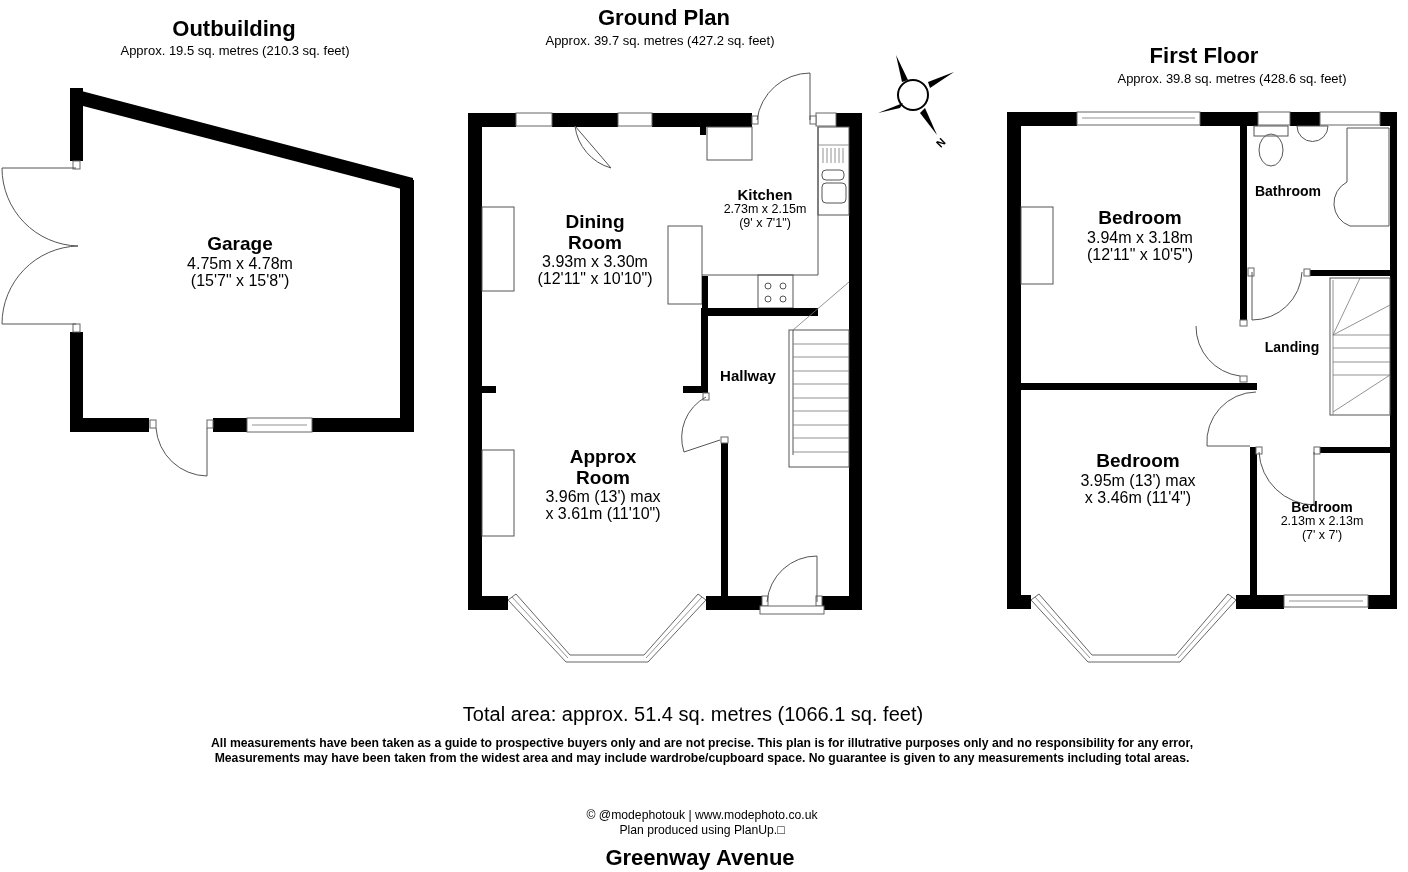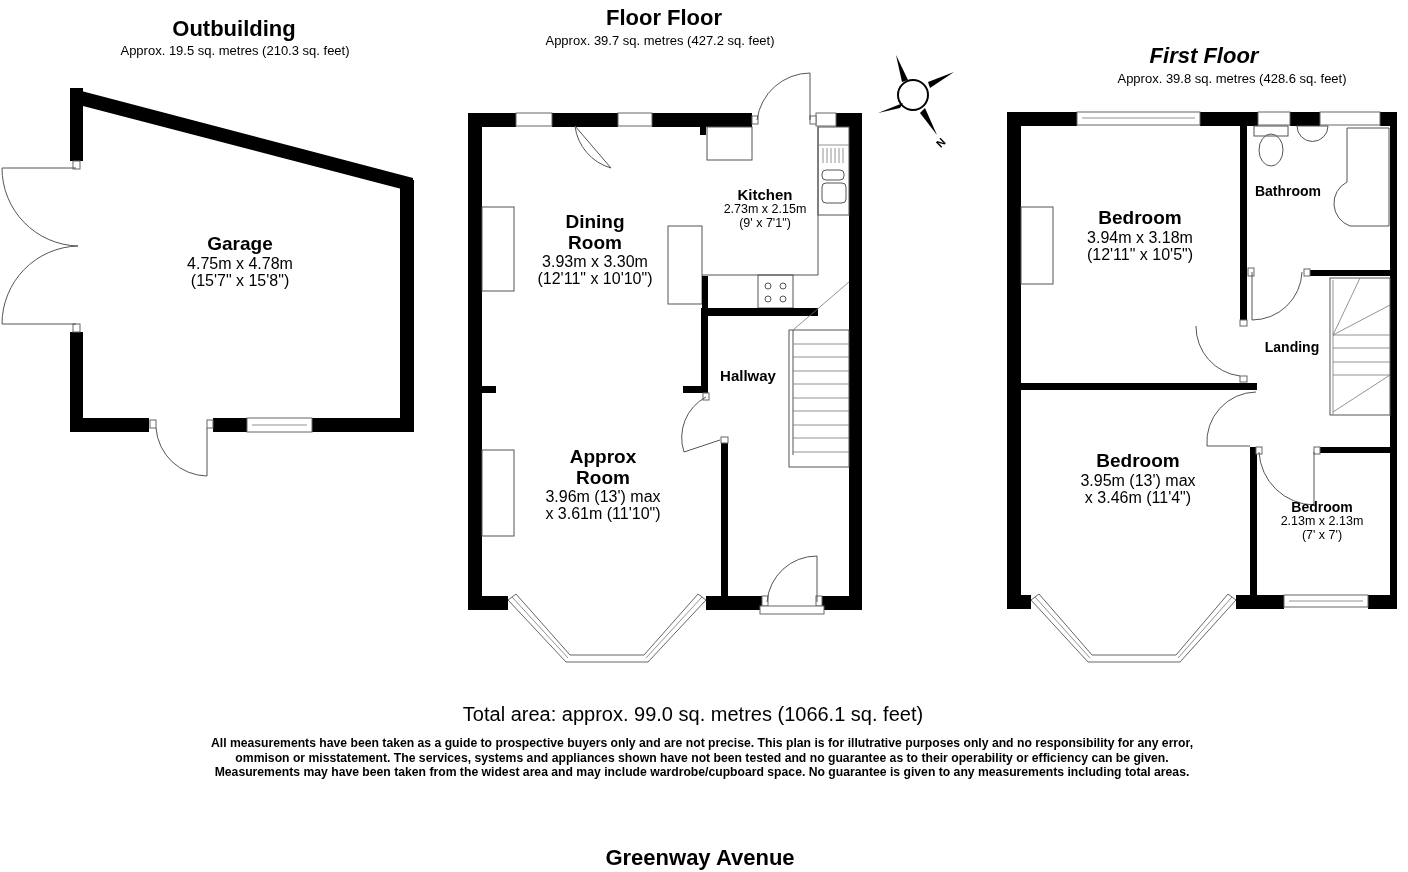--- a/index.html
+++ b/index.html
@@ -218,24 +218,24 @@
 
     <polygon class="win" points="1031,600 1088,662 1180,662 1236,600 1228,594 1176,655 1092,655 1039,594"></polygon>
     <line class="ln2" x1="1035" y1="597" x2="1090" y2="658"></line>
     <line class="ln2" x1="1232" y1="597" x2="1178" y2="658"></line>
   </g>
 </svg>
 
 <div class="plan-title" style="left:134px; top:16px; width:200px;">Outbuilding</div>
 <div class="plan-sub" style="left:90px; top:43px; width:290px;">Approx. 19.5 sq. metres (210.3 sq. feet)</div>
 
-<div class="plan-title" style="left:564px; top:5px; width:200px;">Floor Floor</div>
+<div class="plan-title" style="left:564px; top:5px; width:200px;">Ground Plan</div>
 <div class="plan-sub" style="left:515px; top:33px; width:290px;">Approx. 39.7 sq. metres (427.2 sq. feet)</div>
 
-<div class="plan-title" style="left:1104px; top:43px; width:200px;font-style:italic;">First Floor</div>
+<div class="plan-title" style="left:1104px; top:43px; width:200px;">First Floor</div>
 <div class="plan-sub" style="left:1087px; top:71px; width:290px;">Approx. 39.8 sq. metres (428.6 sq. feet)</div>
 
 <div class="room-label" style="left:160px; top:234px; width:160px;">
   <span class="room-name">Garage</span>
   <span class="room-dim">4.75m x 4.78m</span>
   <span class="room-dim">(15'7" x 15'8")</span>
 </div>
 
 <div class="room-label" style="left:700px; top:187px; width:130px;">
   <span class="room-name sm">Kitchen</span>
@@ -280,21 +280,22 @@
   <span class="room-dim">3.95m (13') max</span>
   <span class="room-dim">x 3.46m (11'4")</span>
 </div>
 
 <div class="room-label" style="left:1272px; top:500px; width:100px;">
   <span class="room-name xs">Bedroom</span>
   <span class="room-dim sm">2.13m x 2.13m</span>
   <span class="room-dim sm">(7' x 7')</span>
 </div>
 
-<div class="footer-total">Total area: approx. 99.0 sq. metres (1066.1 sq. feet)</div>
+<div class="footer-total">Total area: approx. 51.4 sq. metres (1066.1 sq. feet)</div>
 <div class="disclaimer">
   <div>All measurements have been taken as a guide to prospective buyers only and are not precise. This plan is for illutrative purposes only and no responsibility for any error,</div>
-  <div>ommison or misstatement. The services, systems and appliances shown have not been tested and no guarantee as to their operability or efficiency can be given.</div>
   <div>Measurements may have been taken from the widest area and may include wardrobe/cupboard space. No guarantee is given to any measurements including total areas.</div>
 </div>
 <div class="credit">
+  <div>© @modephotouk | www.modephoto.co.uk</div>
+  <div>Plan produced using PlanUp.□</div>
 </div>
 <div class="address">Greenway Avenue</div>
 
 </body></html>

